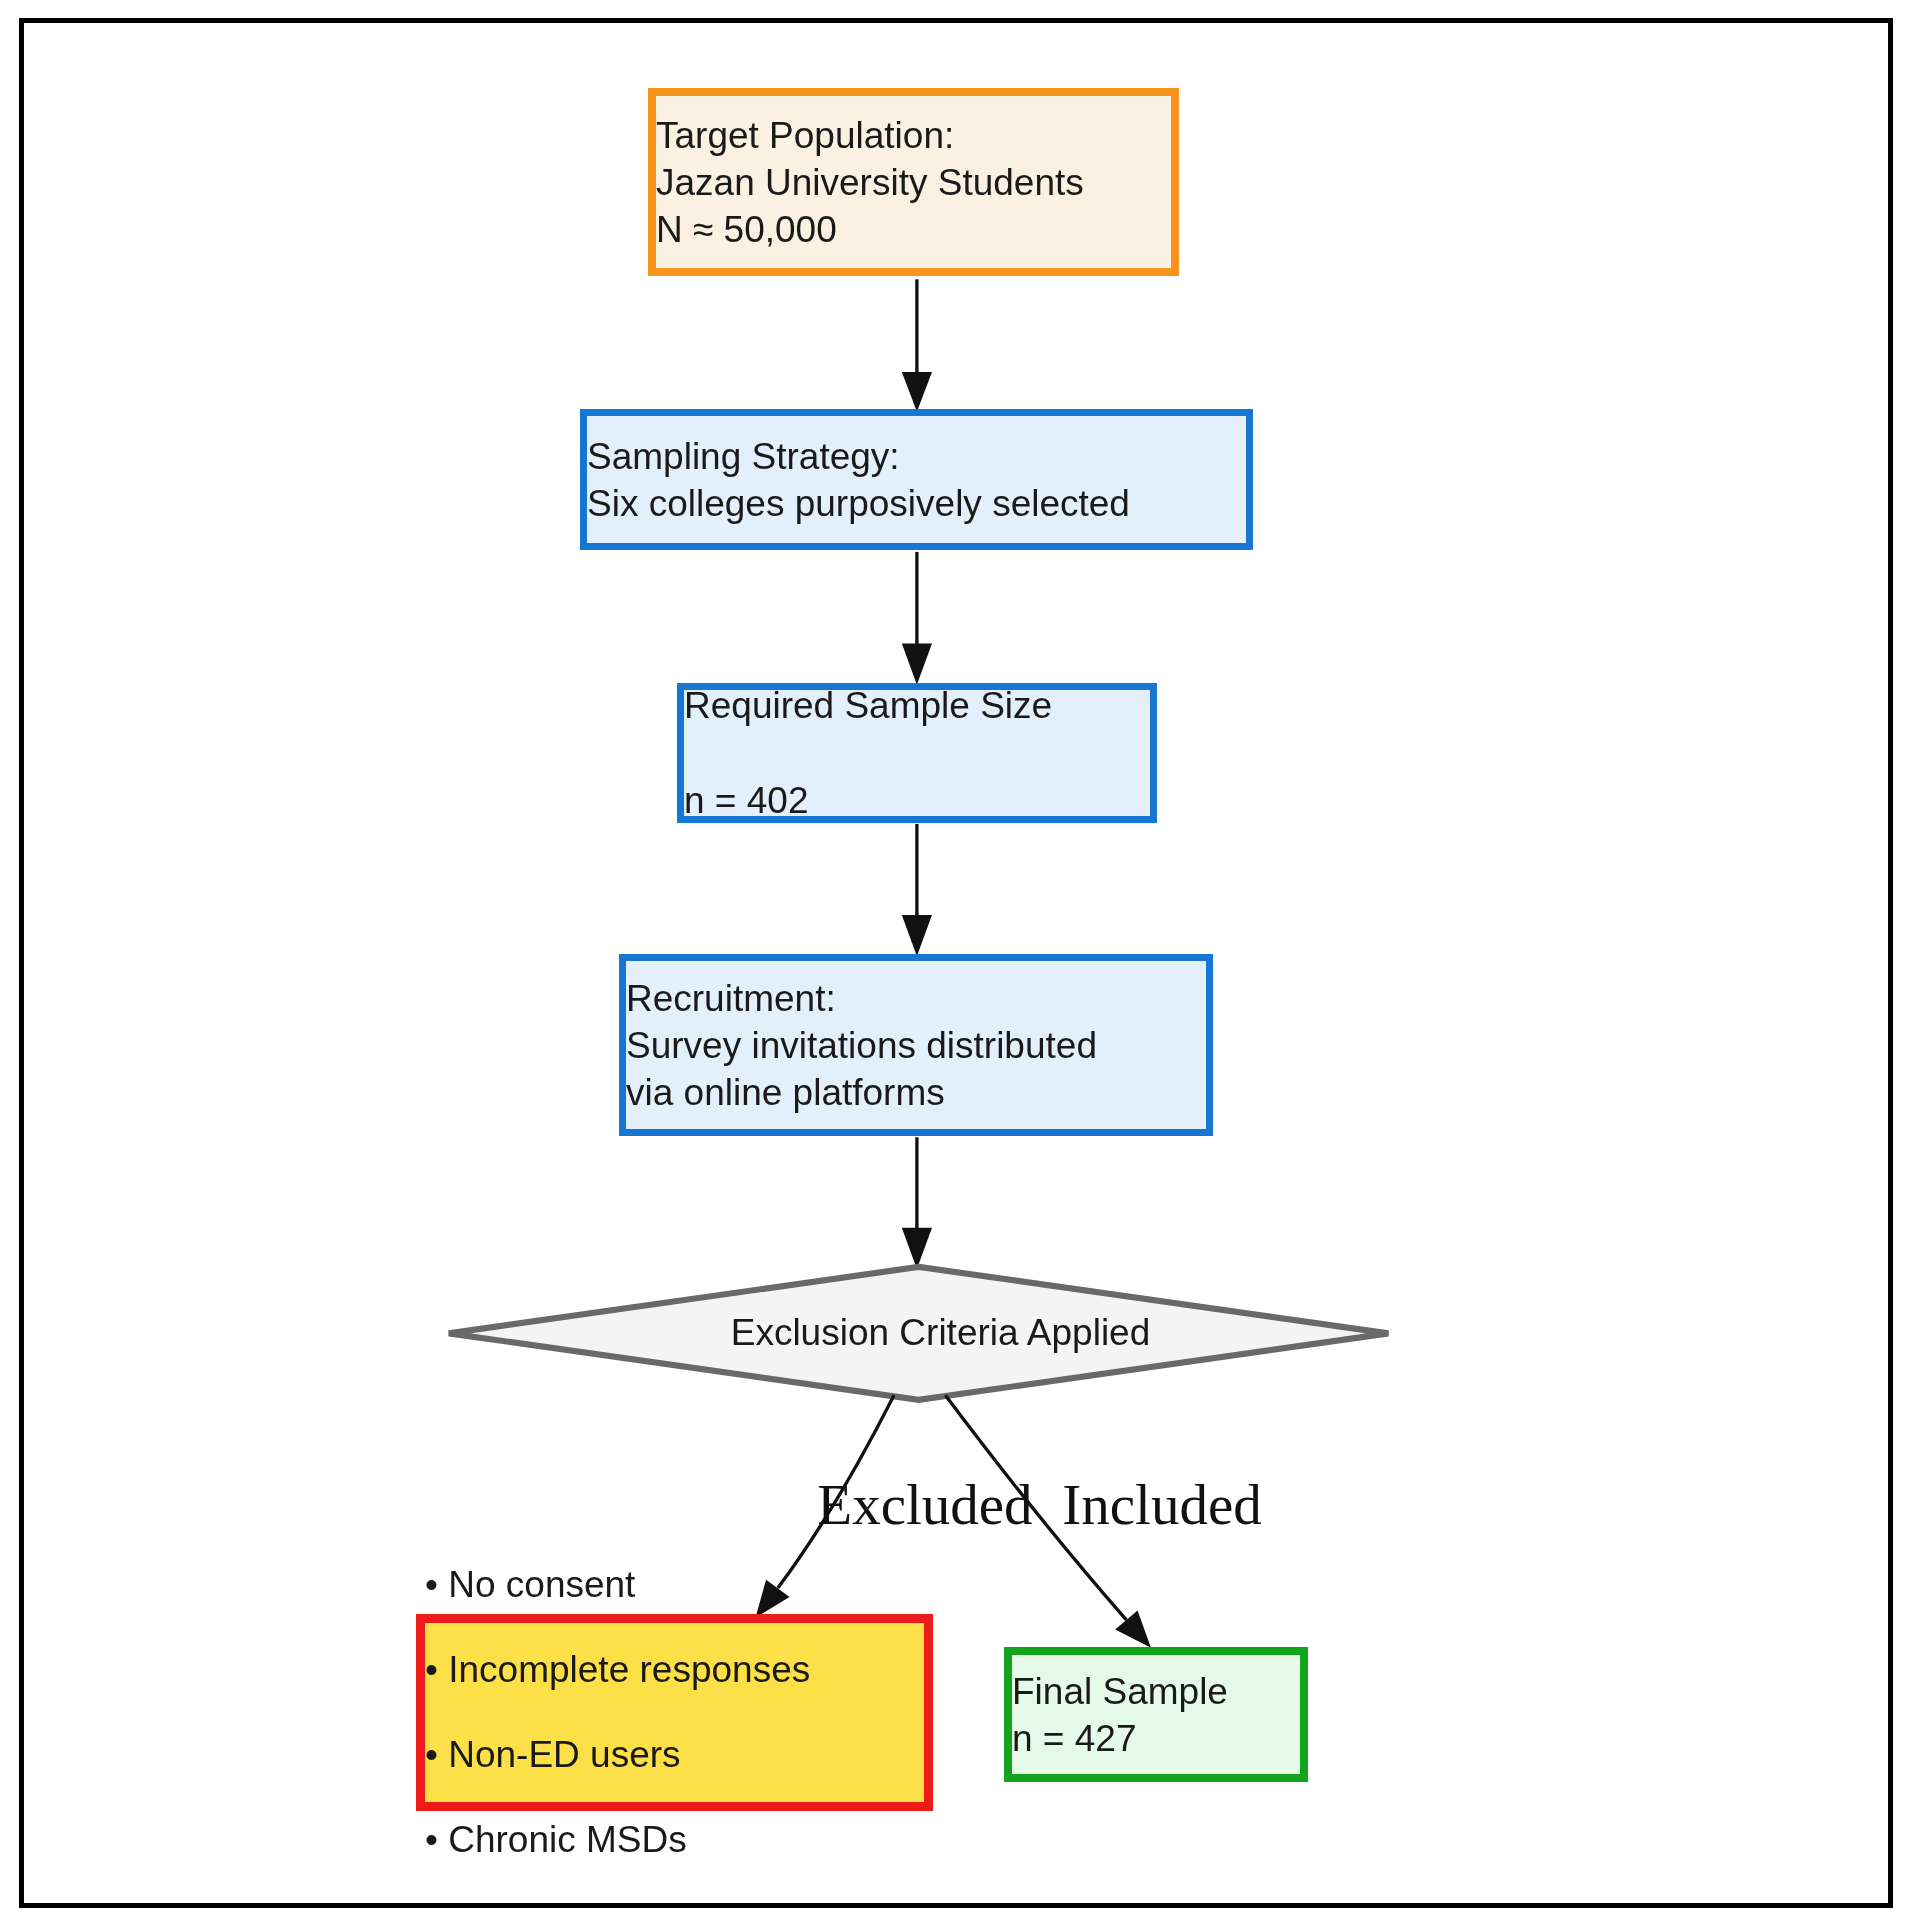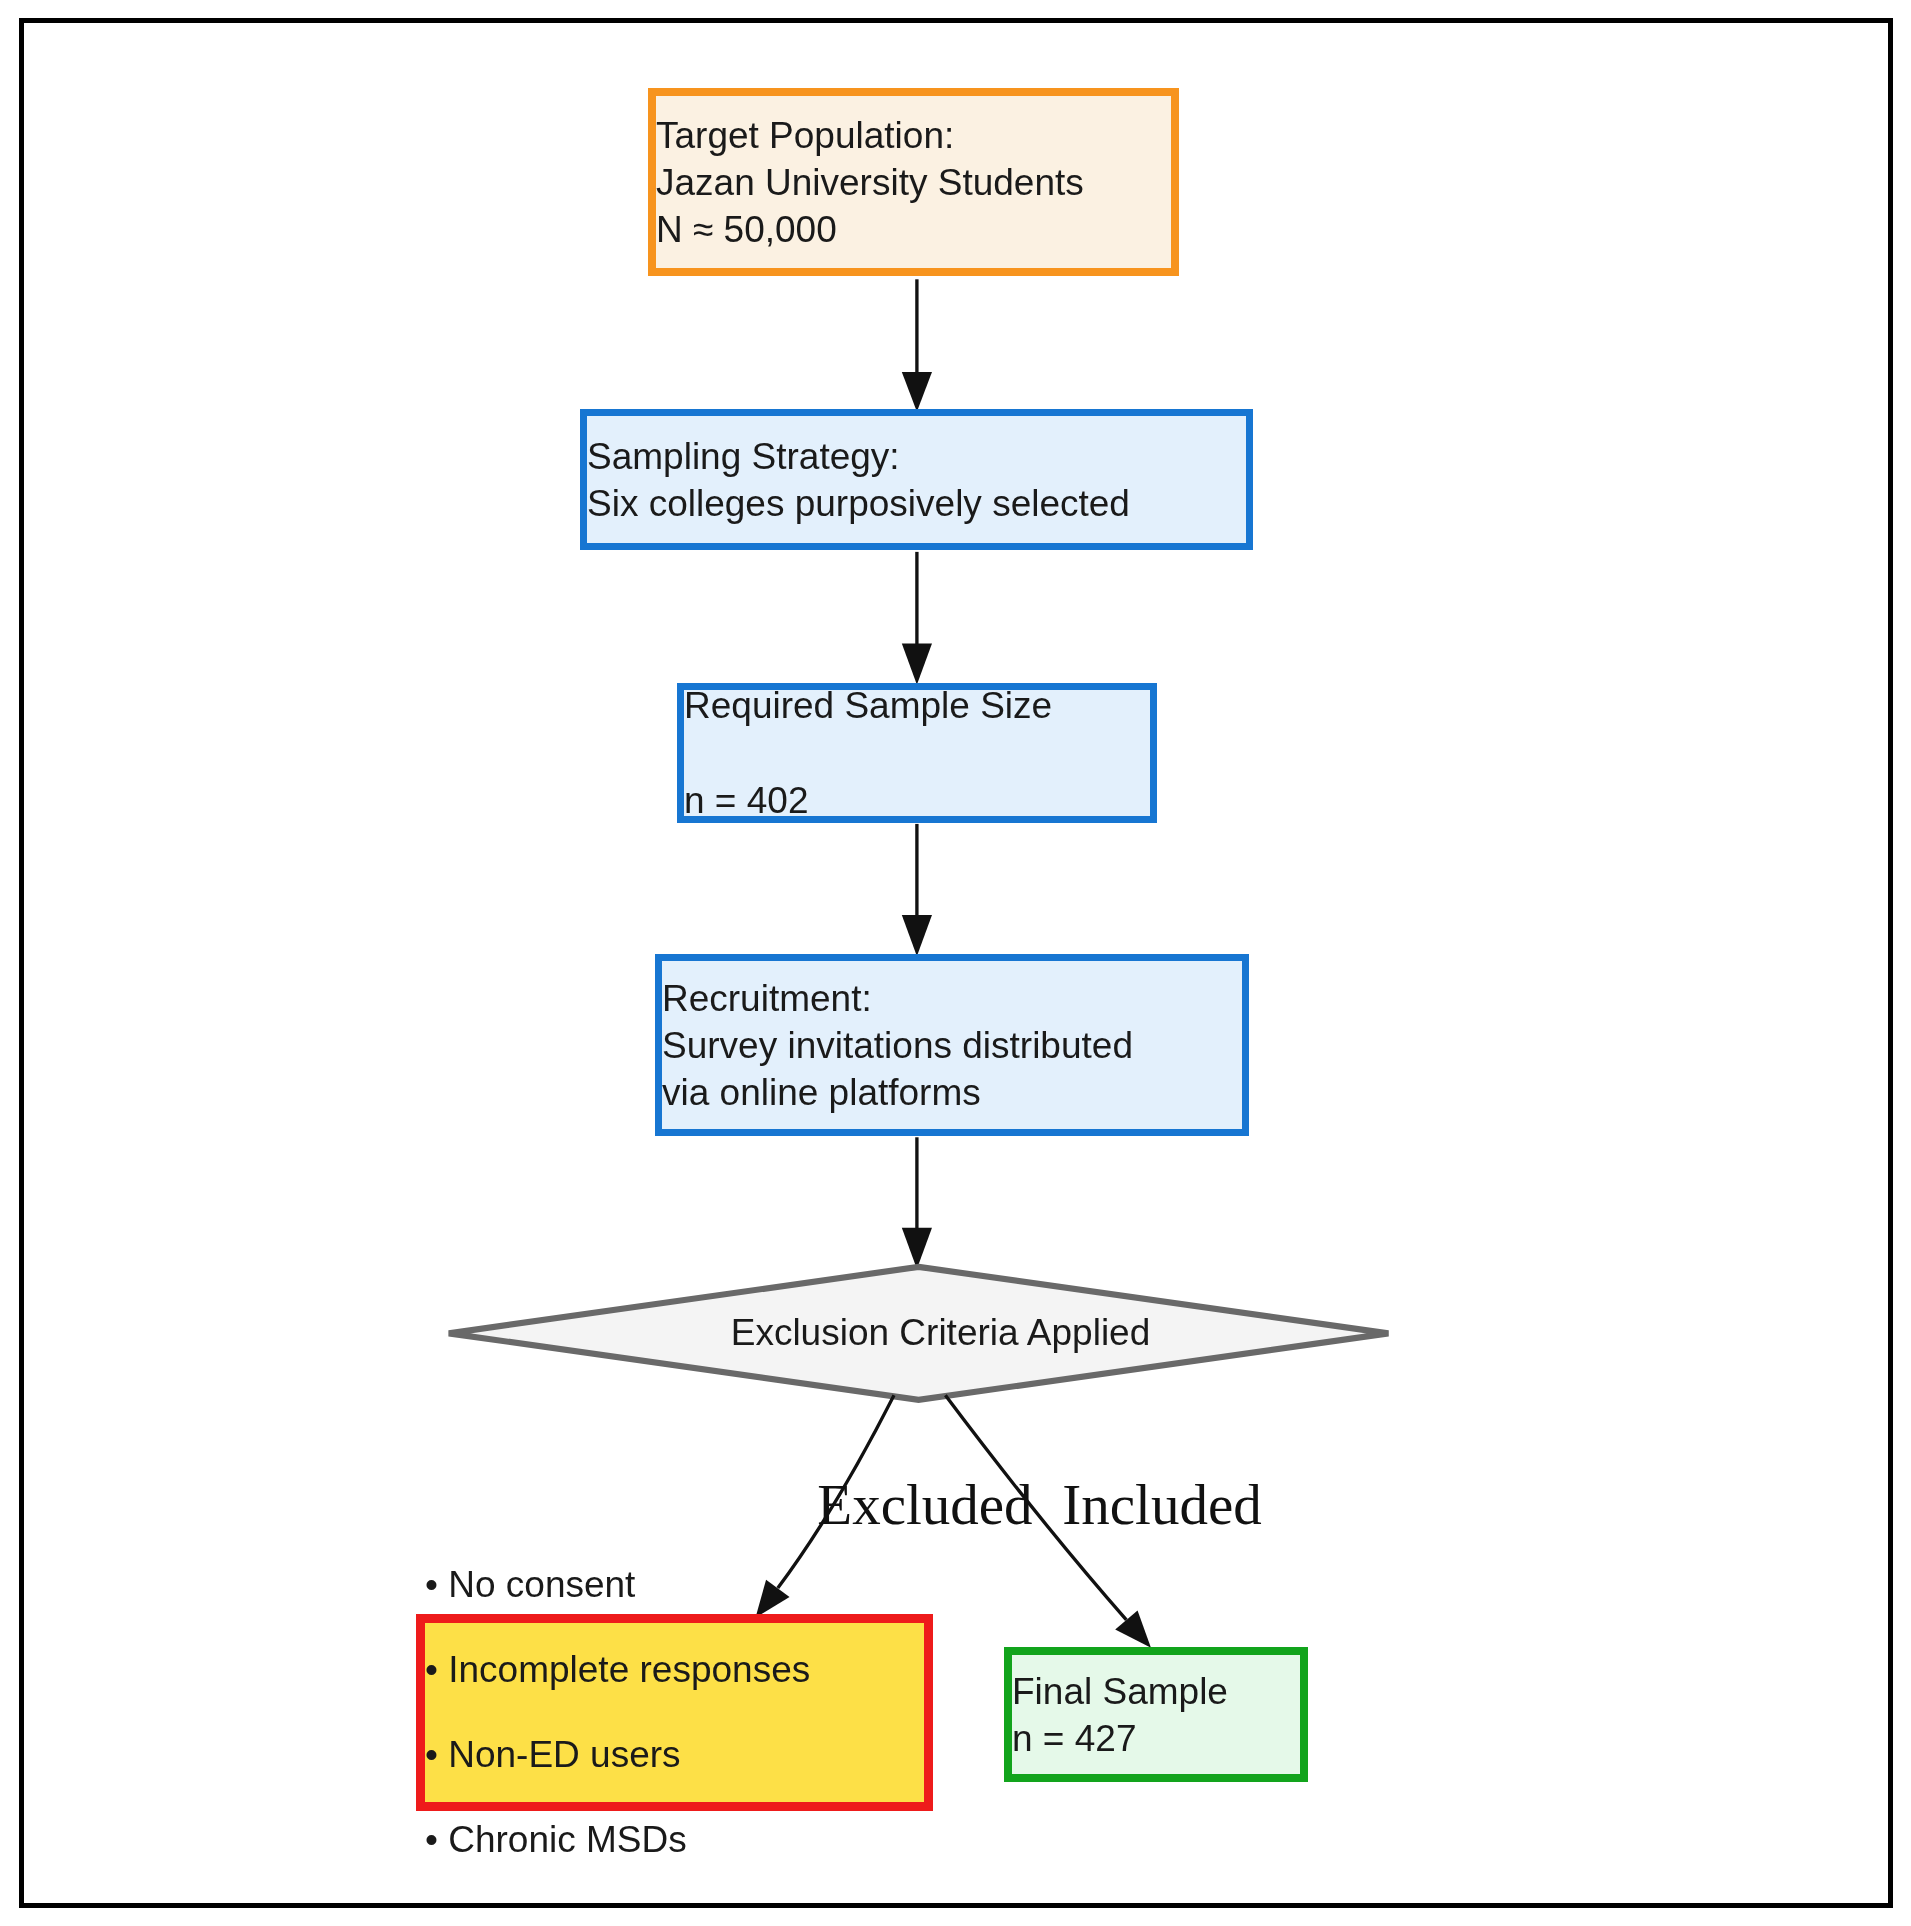--- a/index.html
+++ b/index.html
@@ -49,21 +49,21 @@
     text-align: center;
     font-size: 37px;
   }
   .node .line {
     line-height: 47px;
     white-space: nowrap;
   }
   .node-target      { left: 648px; top: 88px;  width: 531px;  height: 188px; border: 8.4px solid #f7941e; }
   .node-sampling    { left: 580px; top: 409px;  width: 673px; height: 141px; border: 7.8px solid #1776d2; }
   .node-required    { left: 677px; top: 683px; width: 480px;  height: 140px; border: 7.8px solid #1776d2; gap: 48px; }
-  .node-recruitment { left: 619px; top: 954px; width: 594px; height: 182px; border: 7.8px solid #1776d2; margin-left: 36px; }
+  .node-recruitment { left: 619px; top: 954px; width: 594px; height: 182px; border: 7.8px solid #1776d2; }
   .node-excluded    { left: 416px;  top: 1614px; width: 517px;  height: 197px; border: 9.5px solid #ee1b1b; }
   .node-excluded .line { line-height: 44px; }
   .node-final       { left: 1004px; top: 1647px; width: 304px;  height: 135px; border: 8.4px solid #12a41c; }
   .diamond-label {
     position: absolute;
     left: 689px; top: 1309px; width: 503px; height: 47px;
     line-height: 47px;
     font-size: 37px;
     text-align: center;
     white-space: nowrap;

